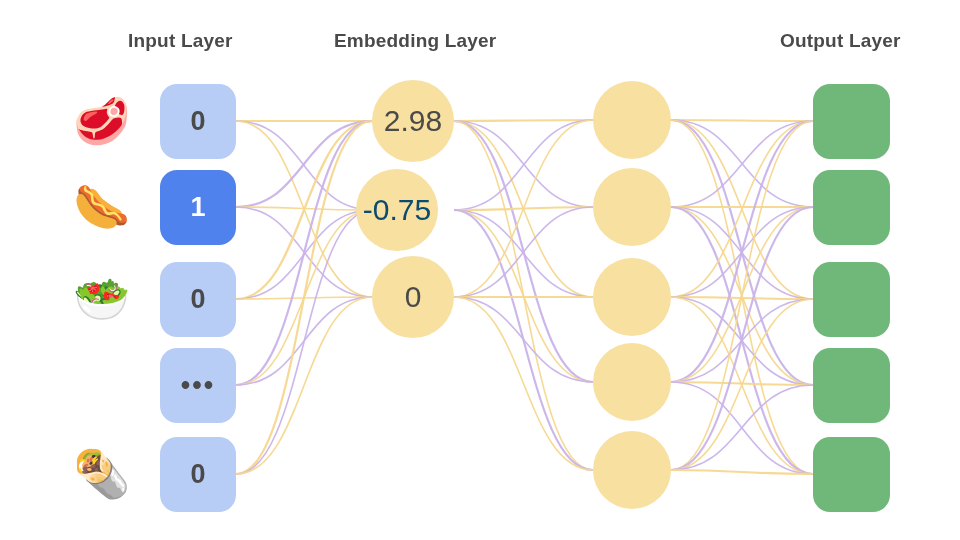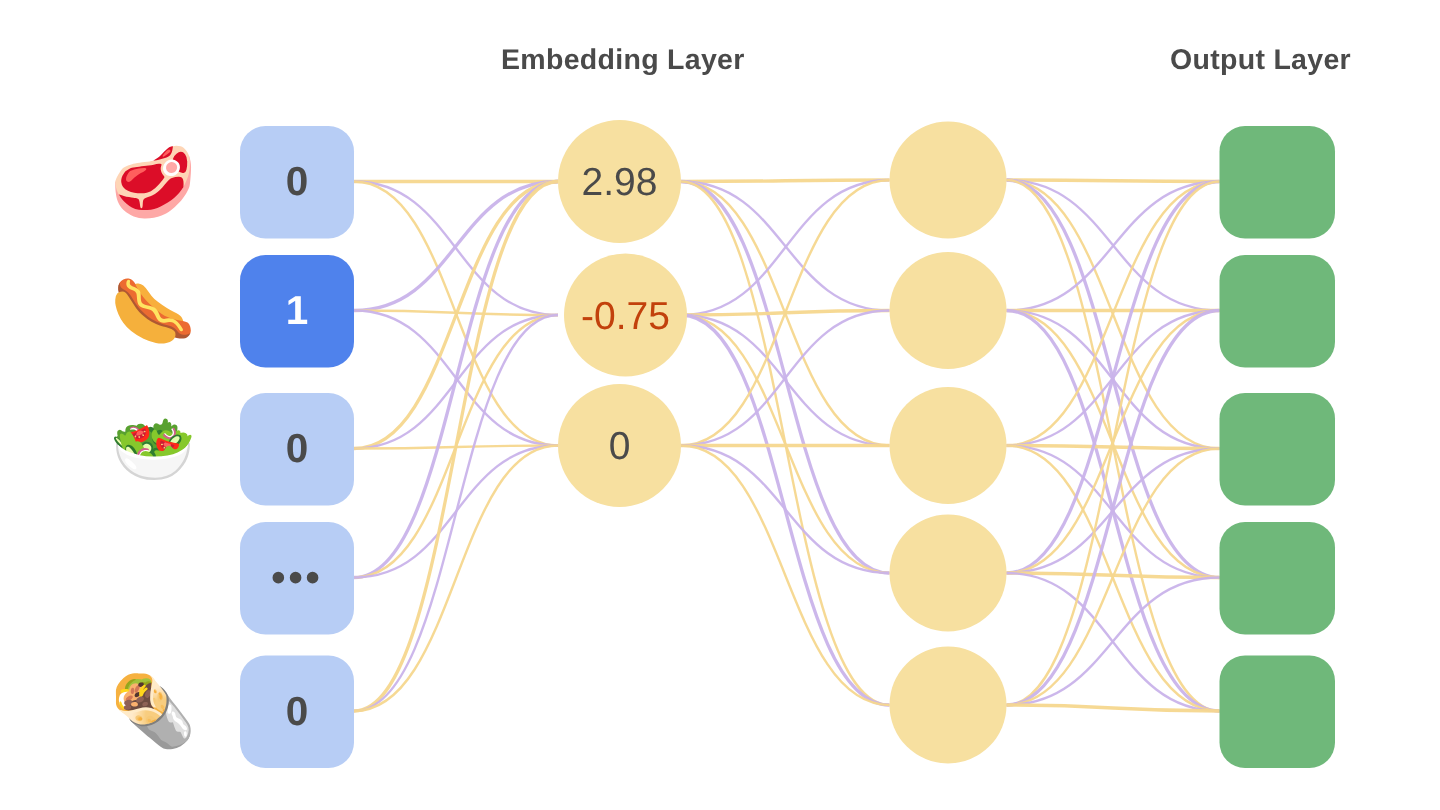--- a/index.html
+++ b/index.html
@@ -64,21 +64,21 @@
     height: 60px;
     font-size: 46px;
     line-height: 60px;
     text-align: center;
     display: block;
   }
   .emb-circle {
     width: 82px;
     height: 82px;
     border-radius: 50%;
-    font-size: 26px;
+    font-size: 30px;
     color: #4a4a4a;
   }
   .hid-circle {
     width: 78px;
     height: 78px;
     border-radius: 50%;
   }
   .out-box {
     width: 77px;
     height: 75px;
@@ -147,20 +147,21 @@
         <path d="M 671 382 C 742 382, 742 385, 813 385" fill="none" stroke="#f5d78e" stroke-width="2.2" stroke-opacity="0.95"></path>
         <path d="M 671 382 C 742 382, 742 474, 813 474" fill="none" stroke="#c9b3ea" stroke-width="1.6" stroke-opacity="0.95"></path>
         <path d="M 671 470 C 742 470, 742 121, 813 121" fill="none" stroke="#f5d78e" stroke-width="1.6" stroke-opacity="0.95"></path>
         <path d="M 671 470 C 742 470, 742 207, 813 207" fill="none" stroke="#c9b3ea" stroke-width="2.2" stroke-opacity="0.95"></path>
         <path d="M 671 470 C 742 470, 742 299, 813 299" fill="none" stroke="#f5d78e" stroke-width="1.6" stroke-opacity="0.95"></path>
         <path d="M 671 470 C 742 470, 742 385, 813 385" fill="none" stroke="#c9b3ea" stroke-width="1.6" stroke-opacity="0.95"></path>
         <path d="M 671 470 C 742 470, 742 474, 813 474" fill="none" stroke="#f5d78e" stroke-width="2.2" stroke-opacity="0.95"></path>
       </g>
     </svg>
 
+  <div class="layer-title" id="title-input">Input Layer</div>
   <div class="layer-title" id="title-output">Output Layer</div>
   <div class="layer-title" id="title-embed">Embedding Layer</div>
 
   <div id="nodes-host">
       <div class="emoji" style="left: 72px; top: 91px;">🥩</div>
       <div class="node in-box" style="left: 160px; top: 84px; background: rgb(183, 205, 245); color: rgb(74, 74, 74);">
         <span>0</span>
       </div>
       <div class="emoji" style="left: 72px; top: 177px;">🌭</div>
       <div class="node in-box active" style="left: 160px; top: 170px; background: rgb(79, 130, 236); color: rgb(255, 255, 255);">
@@ -173,21 +174,21 @@
       <div class="node in-box dots" style="left: 160px; top: 348px; background: rgb(183, 205, 245); color: rgb(74, 74, 74);">
         <span>•••</span>
       </div>
       <div class="emoji" style="left: 72px; top: 444px;">🌯</div>
       <div class="node in-box" style="left: 160px; top: 437px; background: rgb(183, 205, 245); color: rgb(74, 74, 74);">
         <span>0</span>
       </div>
       <div class="node emb-circle" style="left: 372px; top: 80px; background: rgb(247, 224, 160); color: rgb(74, 74, 74);">
         <span>2.98</span>
       </div>
-      <div class="node emb-circle" style="left: 376px; top: 169px; background: rgb(247, 224, 160); color: #c2410c;">
+      <div class="node emb-circle" style="left: 356px; top: 169px; background: rgb(247, 224, 160); color: #0c4a6e;">
         <span>-0.75</span>
       </div>
       <div class="node emb-circle" style="left: 372px; top: 256px; background: rgb(247, 224, 160); color: rgb(74, 74, 74);">
         <span>0</span>
       </div>
       <div class="node hid-circle" style="left: 593px; top: 81px; background: rgb(247, 224, 160);">
         <span></span>
       </div>
       <div class="node hid-circle" style="left: 593px; top: 168px; background: rgb(247, 224, 160);">
         <span></span>

